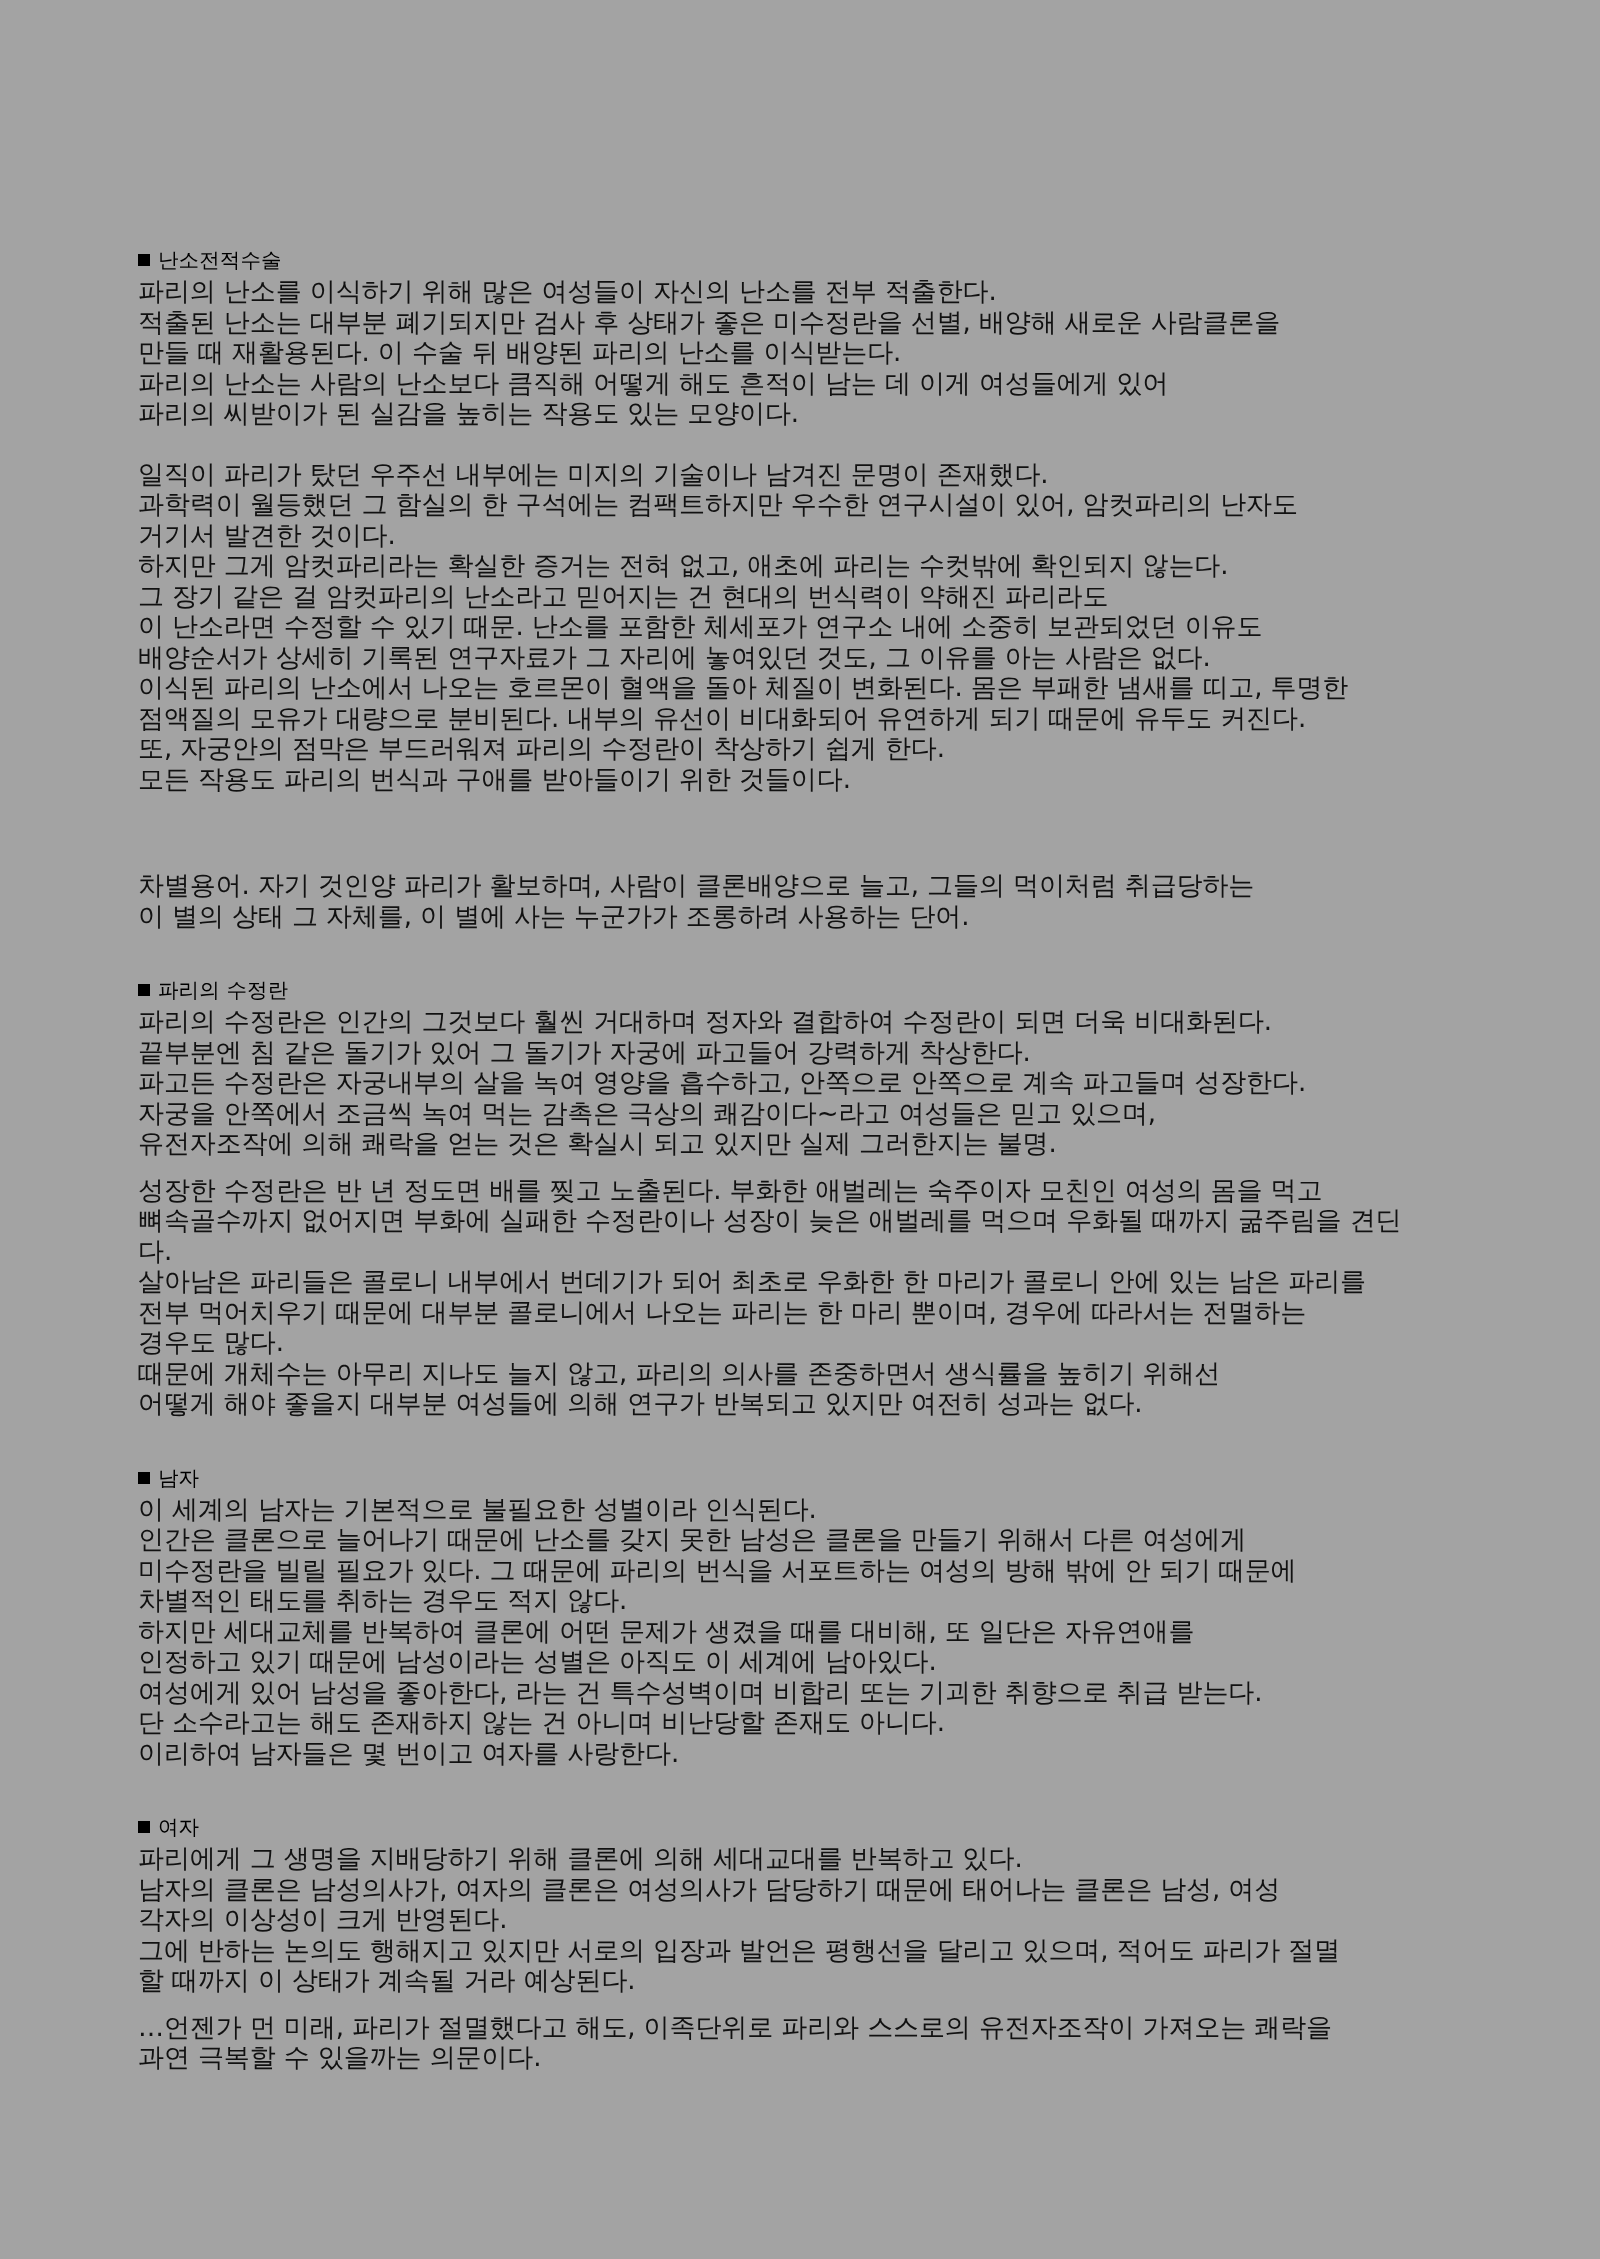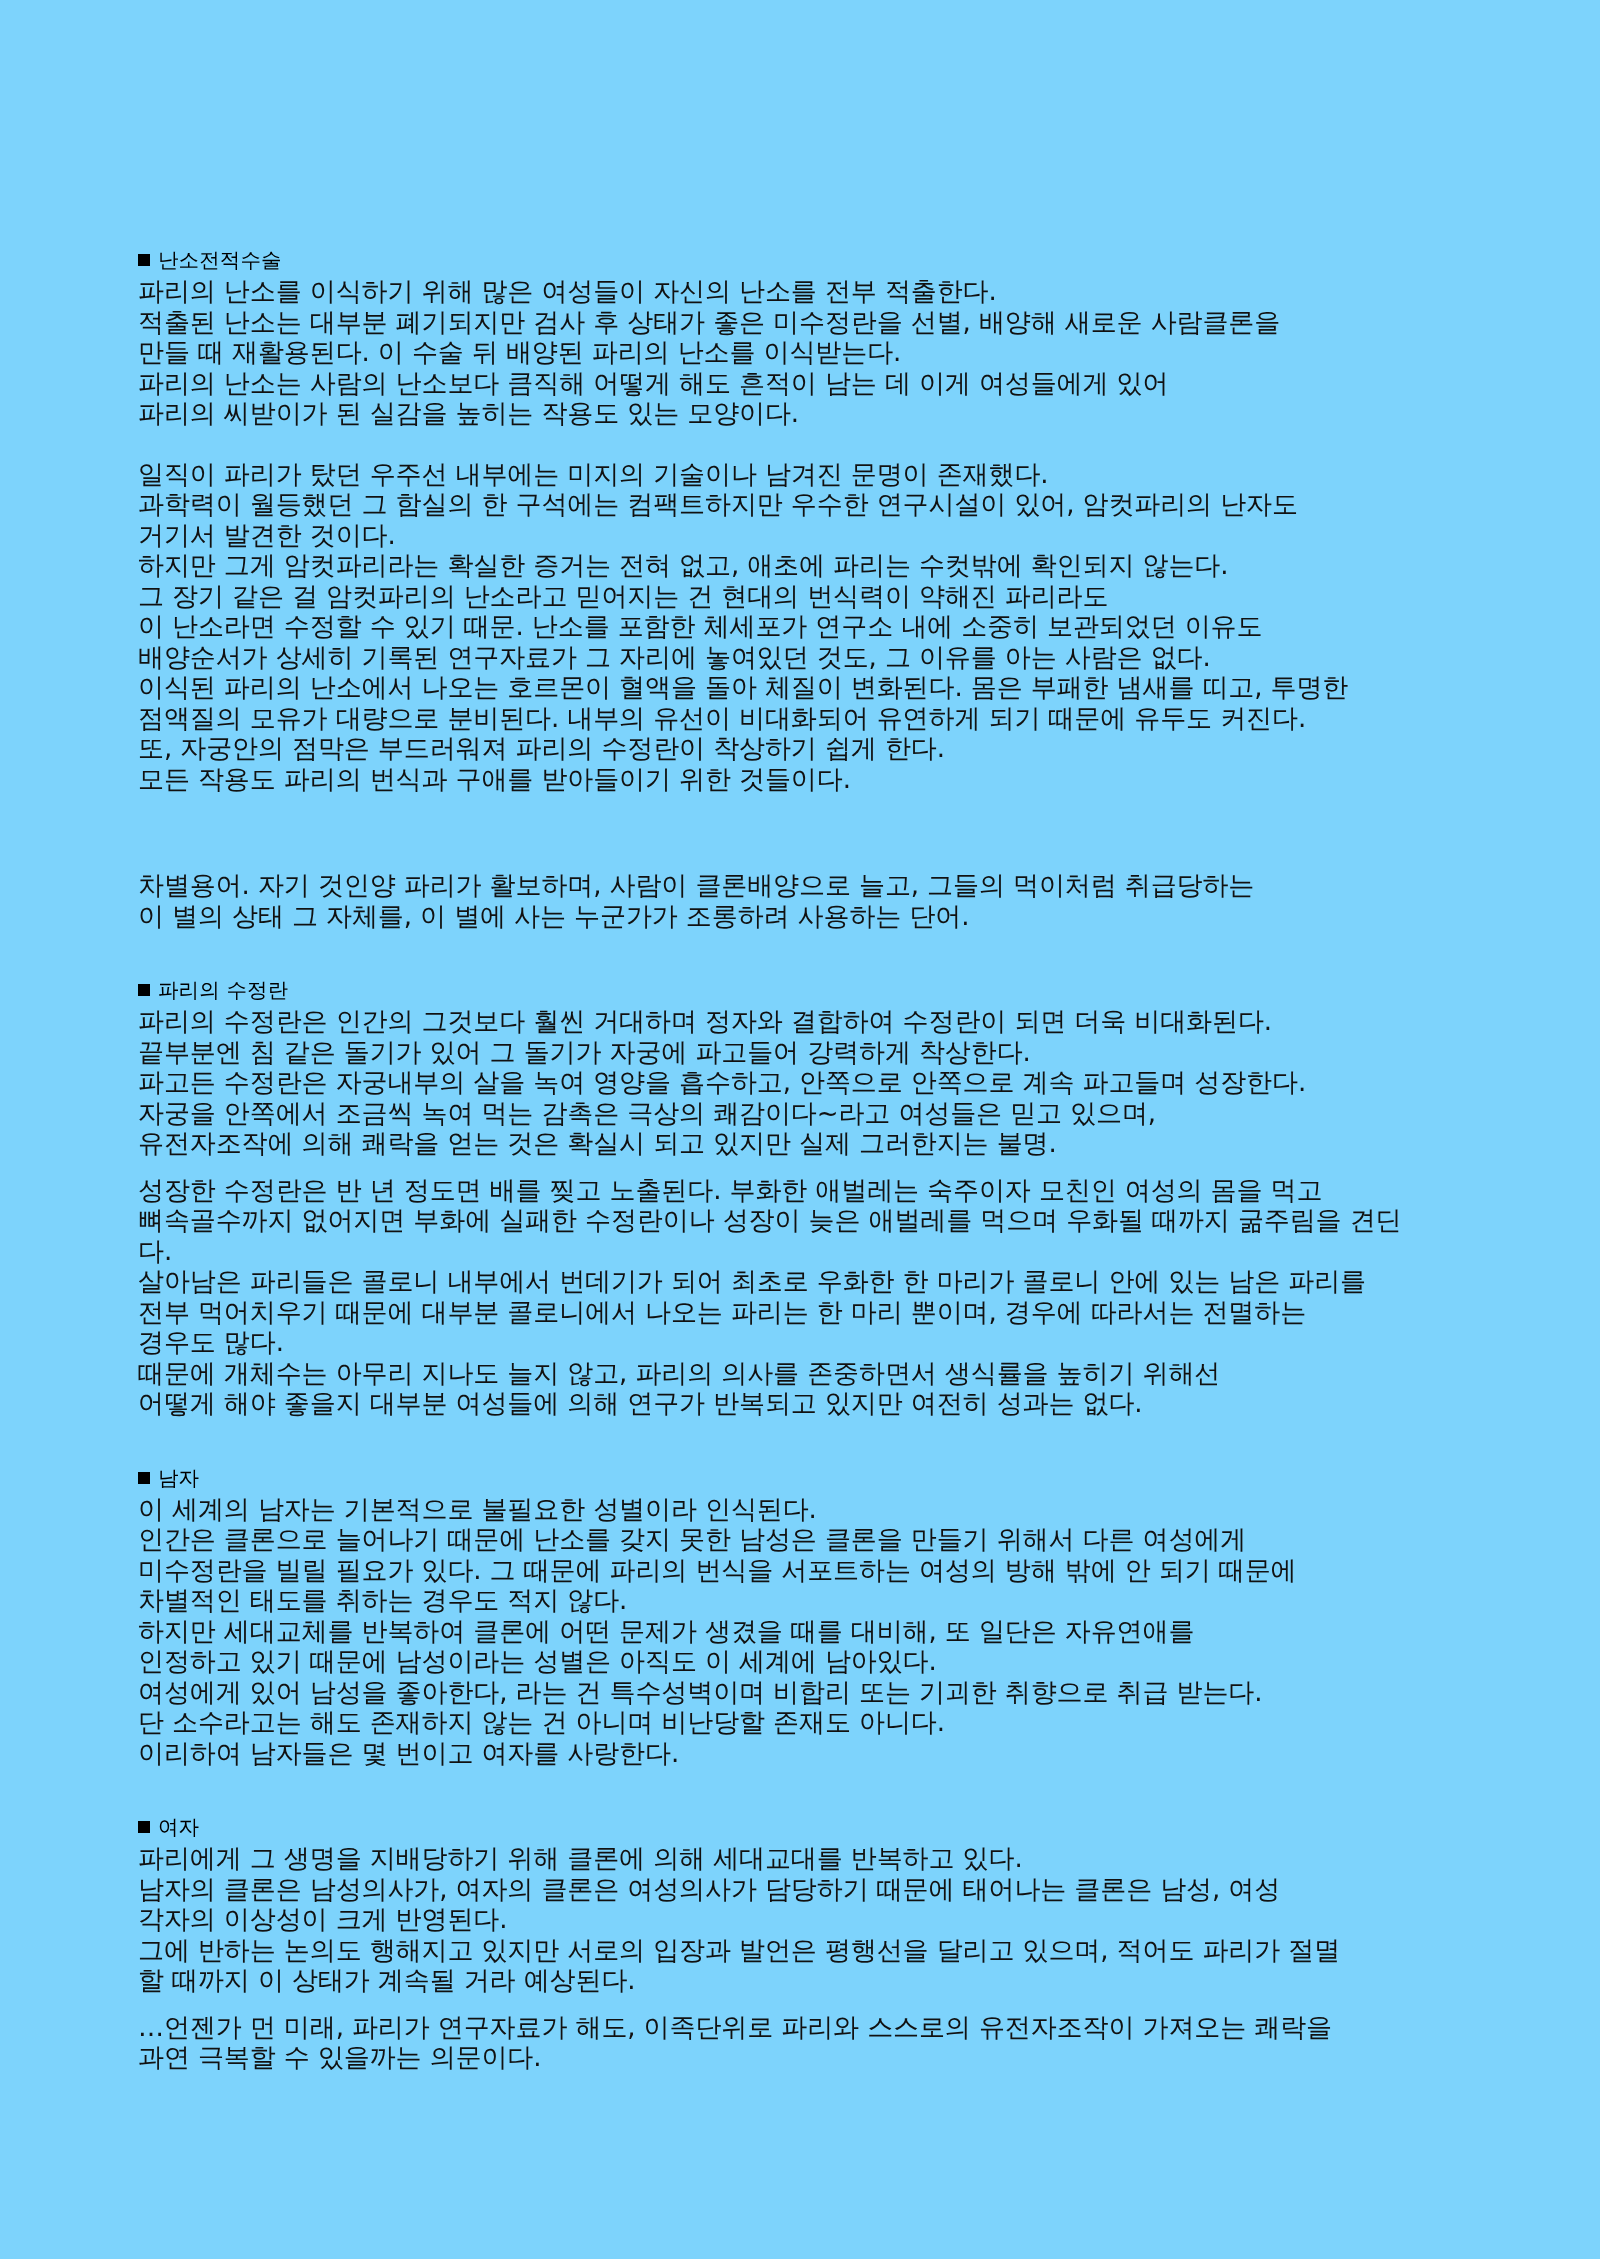--- a/index.html
+++ b/index.html
@@ -14,21 +14,21 @@
     color: #1a1a1a;
     position: relative;
     overflow: hidden;
   }
   .page {
     position: absolute;
     left: 0;
     top: 0;
     width: 1600px;
     height: 2259px;
-    background: #7dd3fc;
+    background: #a3a3a3;
   }
   .content {
     position: absolute;
     left: 138px;
     top: 245px;
     width: 1280px;
   }
   .section {
     margin-bottom: 0;
   }
@@ -136,18 +136,18 @@
     <div class="gap-md"></div>
 
     <div class="section">
       <div class="heading"><span class="bullet"></span><span>여자</span></div>
       <p class="para">파리에게 그 생명을 지배당하기 위해 클론에 의해 세대교대를 반복하고 있다.
 남자의 클론은 남성의사가, 여자의 클론은 여성의사가 담당하기 때문에 태어나는 클론은 남성, 여성
 각자의 이상성이 크게 반영된다.
 그에 반하는 논의도 행해지고 있지만 서로의 입장과 발언은 평행선을 달리고 있으며, 적어도 파리가 절멸
 할 때까지 이 상태가 계속될 거라 예상된다.</p>
       <div class="gap-xs"></div>
-      <p class="para">…언젠가 먼 미래, 파리가 연구자료가 해도, 이족단위로 파리와 스스로의 유전자조작이 가져오는 쾌락을
+      <p class="para">…언젠가 먼 미래, 파리가 절멸했다고 해도, 이족단위로 파리와 스스로의 유전자조작이 가져오는 쾌락을
 과연 극복할 수 있을까는 의문이다.</p>
     </div>
 
   </div>
 </div>
 
 </body></html>

